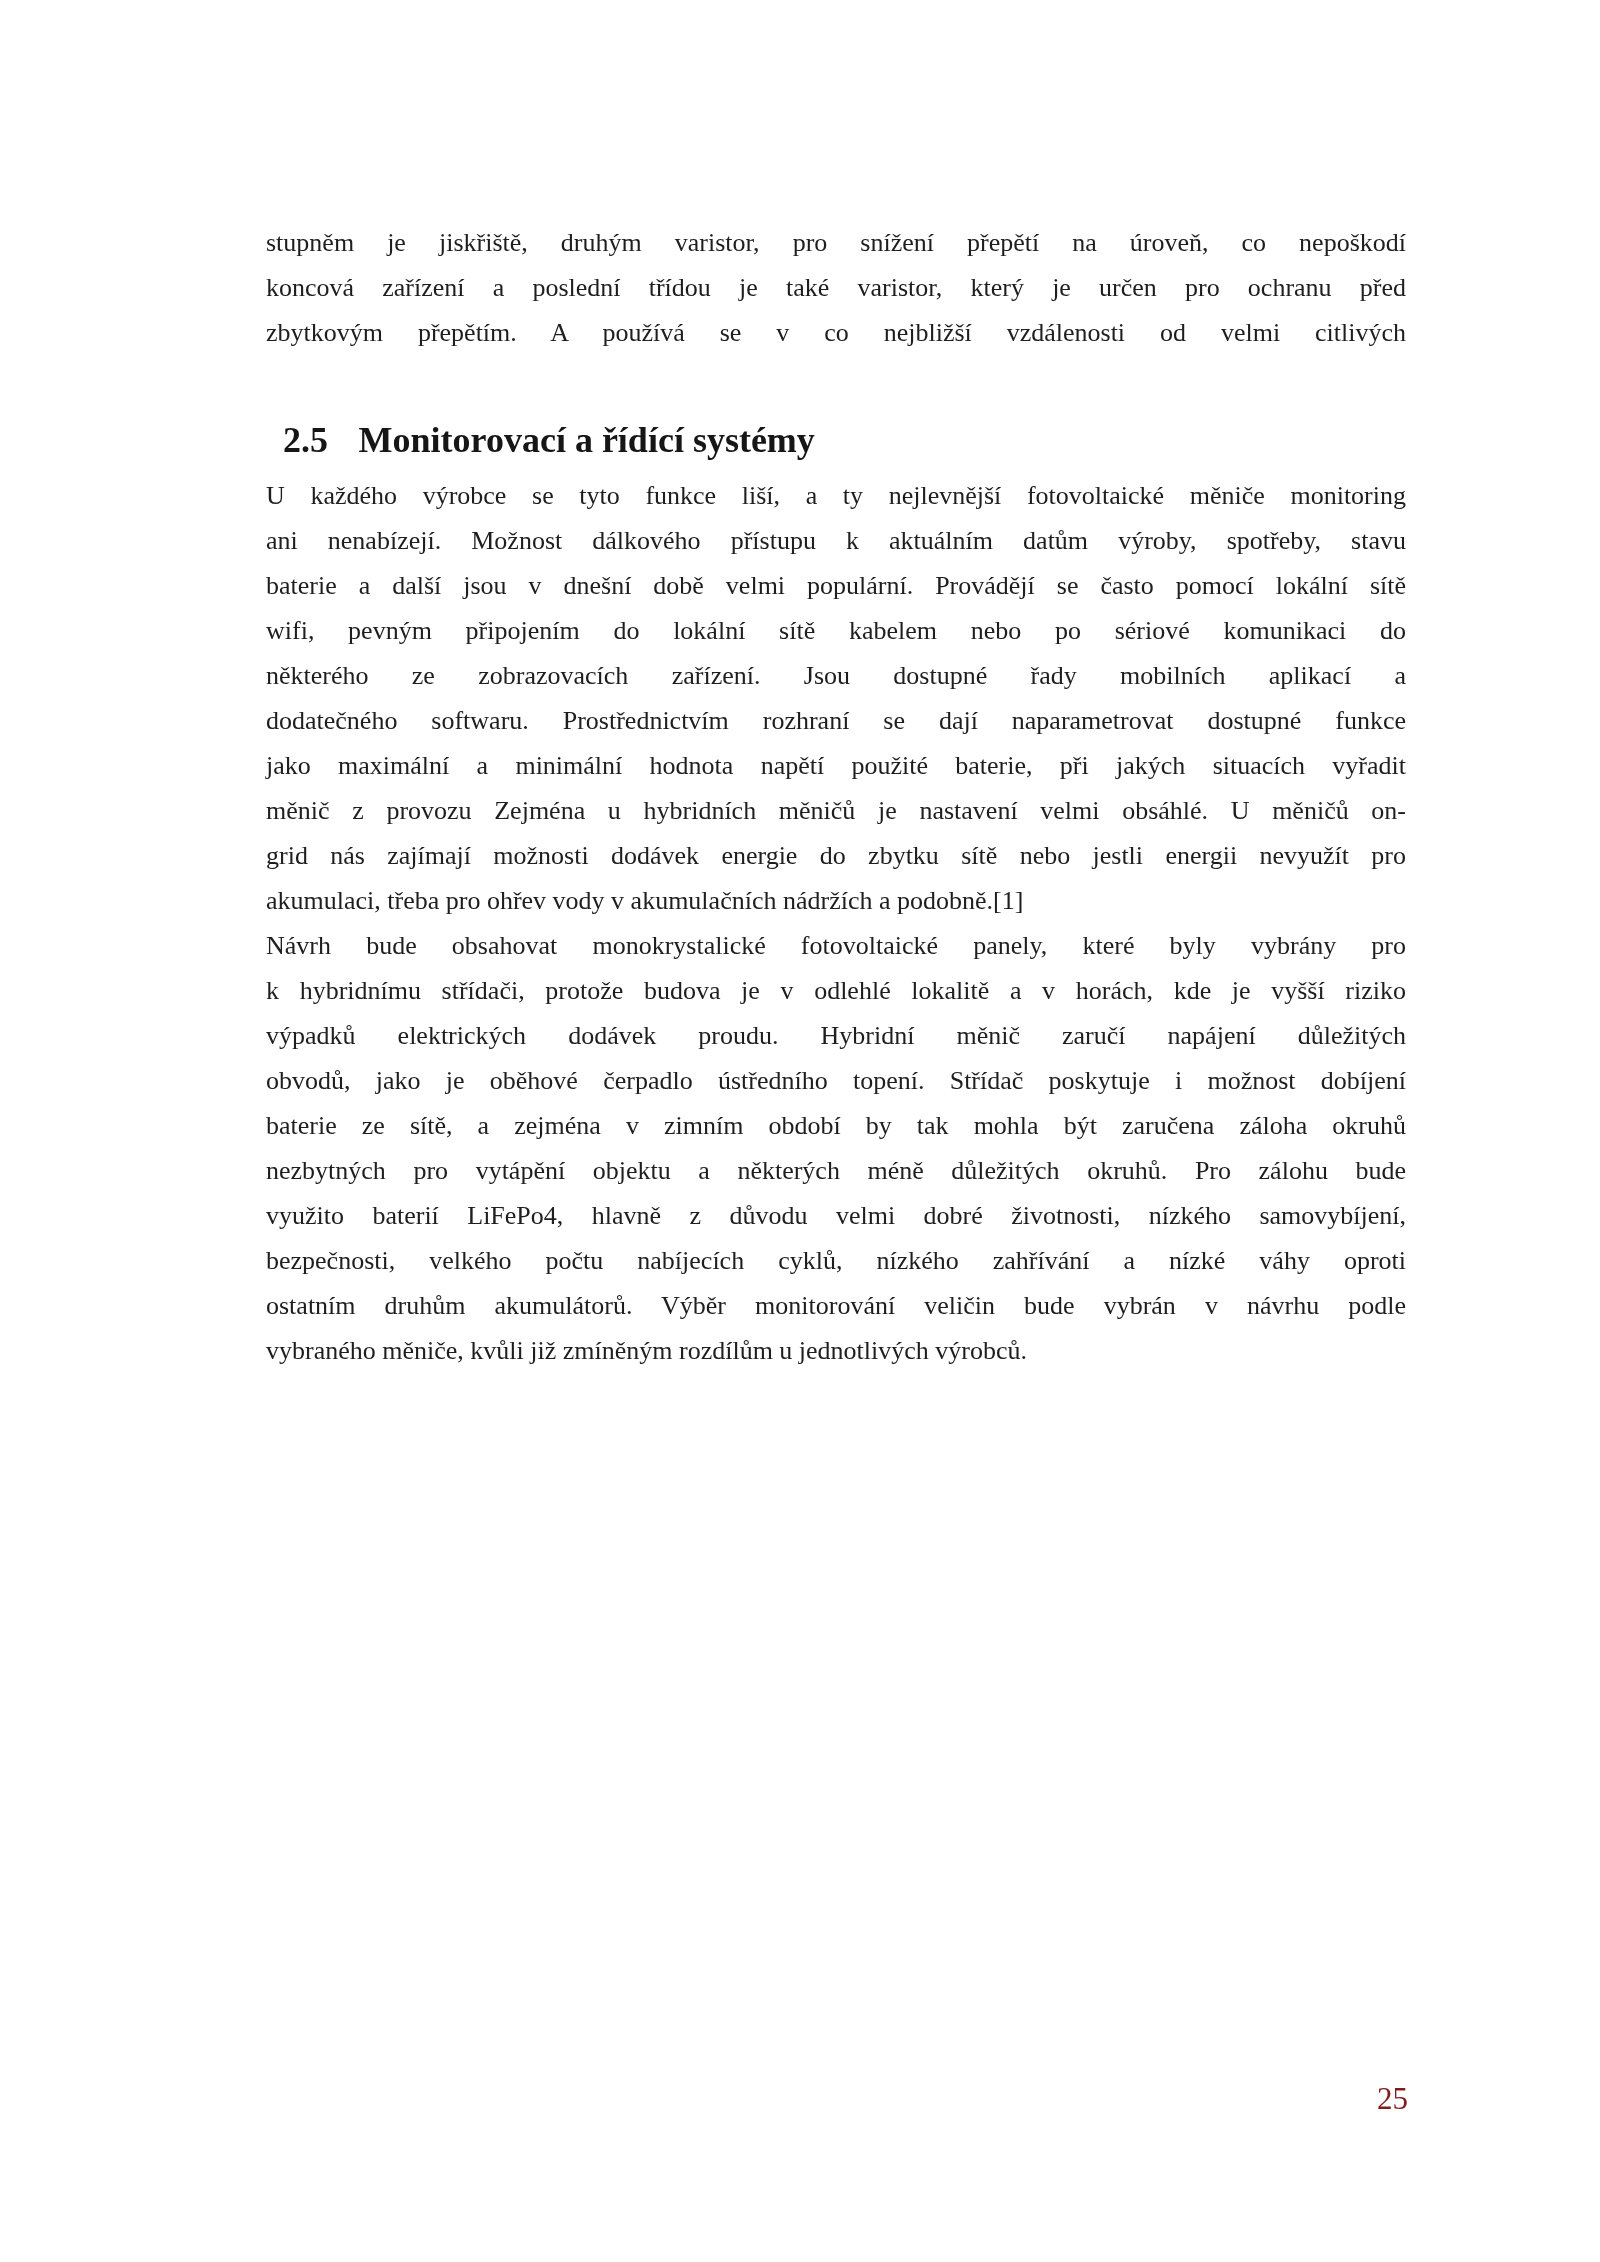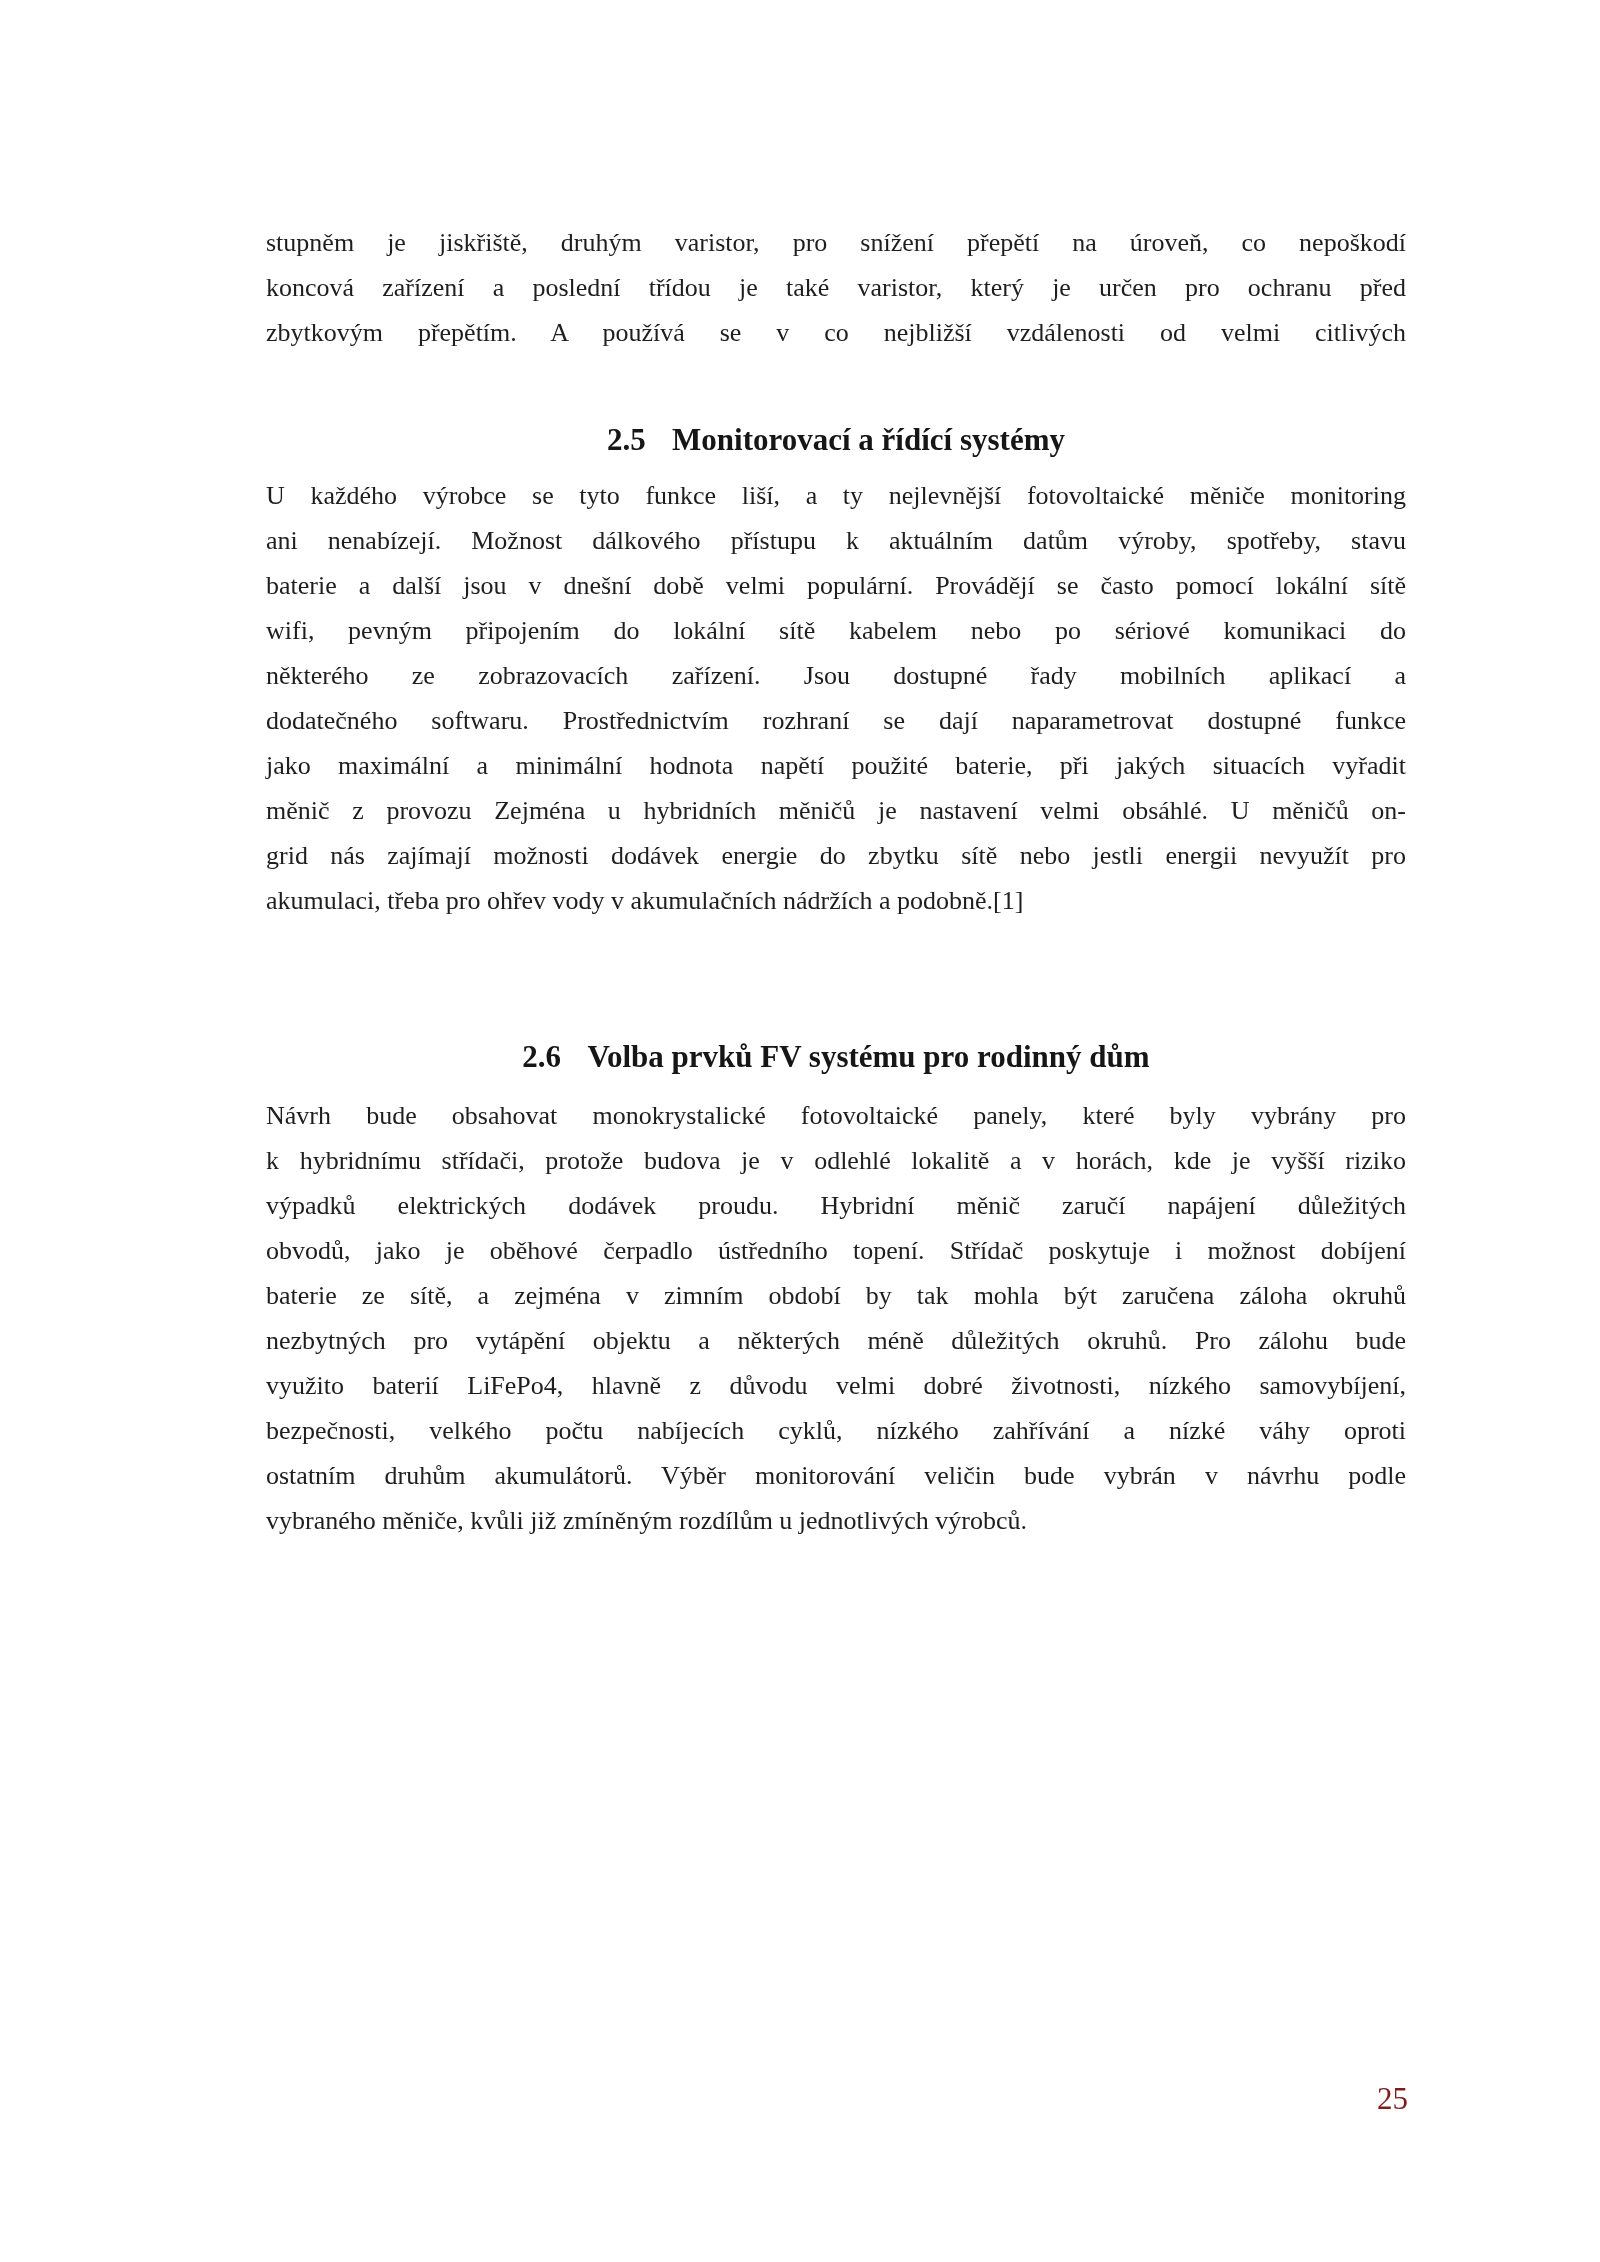--- a/index.html
+++ b/index.html
@@ -31,26 +31,25 @@
     text-align: justify;
     text-align-last: justify;
     -moz-text-align-last: justify;
     white-space: normal;
   }
   .line.last {
     text-align-last: left;
     -moz-text-align-last: left;
   }
   .heading {
-    font-size: 31px;
+    font-size: 36px;
     line-height: 48px;
     font-weight: bold;
     margin: 17px;
     color: #161616;
-    text-align: center;
   }
   .heading .sec-num {
     margin-right: 0.85em;
   }
   .h25 { margin-top: 61px; margin-bottom: 9px; }
   .h26 { margin-top: 110px; margin-bottom: 12px; }
   .pageno {
     position: absolute;
     top: 2082px;
     right: 192px;
@@ -81,23 +80,20 @@
       <div class="line">baterie a další jsou v dnešní době velmi populární. Provádějí se často pomocí lokální sítě</div>
       <div class="line">wifi, pevným připojením do lokální sítě kabelem nebo po sériové komunikaci do</div>
       <div class="line">některého ze zobrazovacích zařízení. Jsou dostupné řady mobilních aplikací a</div>
       <div class="line">dodatečného softwaru. Prostřednictvím rozhraní se dají naparametrovat dostupné funkce</div>
       <div class="line">jako maximální a minimální hodnota napětí použité baterie, při jakých situacích vyřadit</div>
       <div class="line">měnič z provozu Zejména u hybridních měničů je nastavení velmi obsáhlé. U měničů on-</div>
       <div class="line">grid nás zajímají možnosti dodávek energie do zbytku sítě nebo jestli energii nevyužít pro</div>
       <div class="line last">akumulaci, třeba pro ohřev vody v akumulačních nádržích a podobně.[1]</div>
     </section>
 
-    <h2 class="heading h26">
-      <span class="sec-num">2.6</span><span class="sec-title">Volba prvků FV systému pro rodinný dům</span>
-    </h2>
 
     <section class="para">
       <div class="line">Návrh bude obsahovat monokrystalické fotovoltaické panely, které byly vybrány pro</div>
       <div class="line">k hybridnímu střídači, protože budova je v odlehlé lokalitě a v horách, kde je vyšší riziko</div>
       <div class="line">výpadků elektrických dodávek proudu. Hybridní měnič zaručí napájení důležitých</div>
       <div class="line">obvodů, jako je oběhové čerpadlo ústředního topení. Střídač poskytuje i možnost dobíjení</div>
       <div class="line">baterie ze sítě, a zejména v zimním období by tak mohla být zaručena záloha okruhů</div>
       <div class="line">nezbytných pro vytápění objektu a některých méně důležitých okruhů. Pro zálohu bude</div>
       <div class="line">využito baterií LiFePo4, hlavně z důvodu velmi dobré životnosti, nízkého samovybíjení,</div>
       <div class="line">bezpečnosti, velkého počtu nabíjecích cyklů, nízkého zahřívání a nízké váhy oproti</div>

